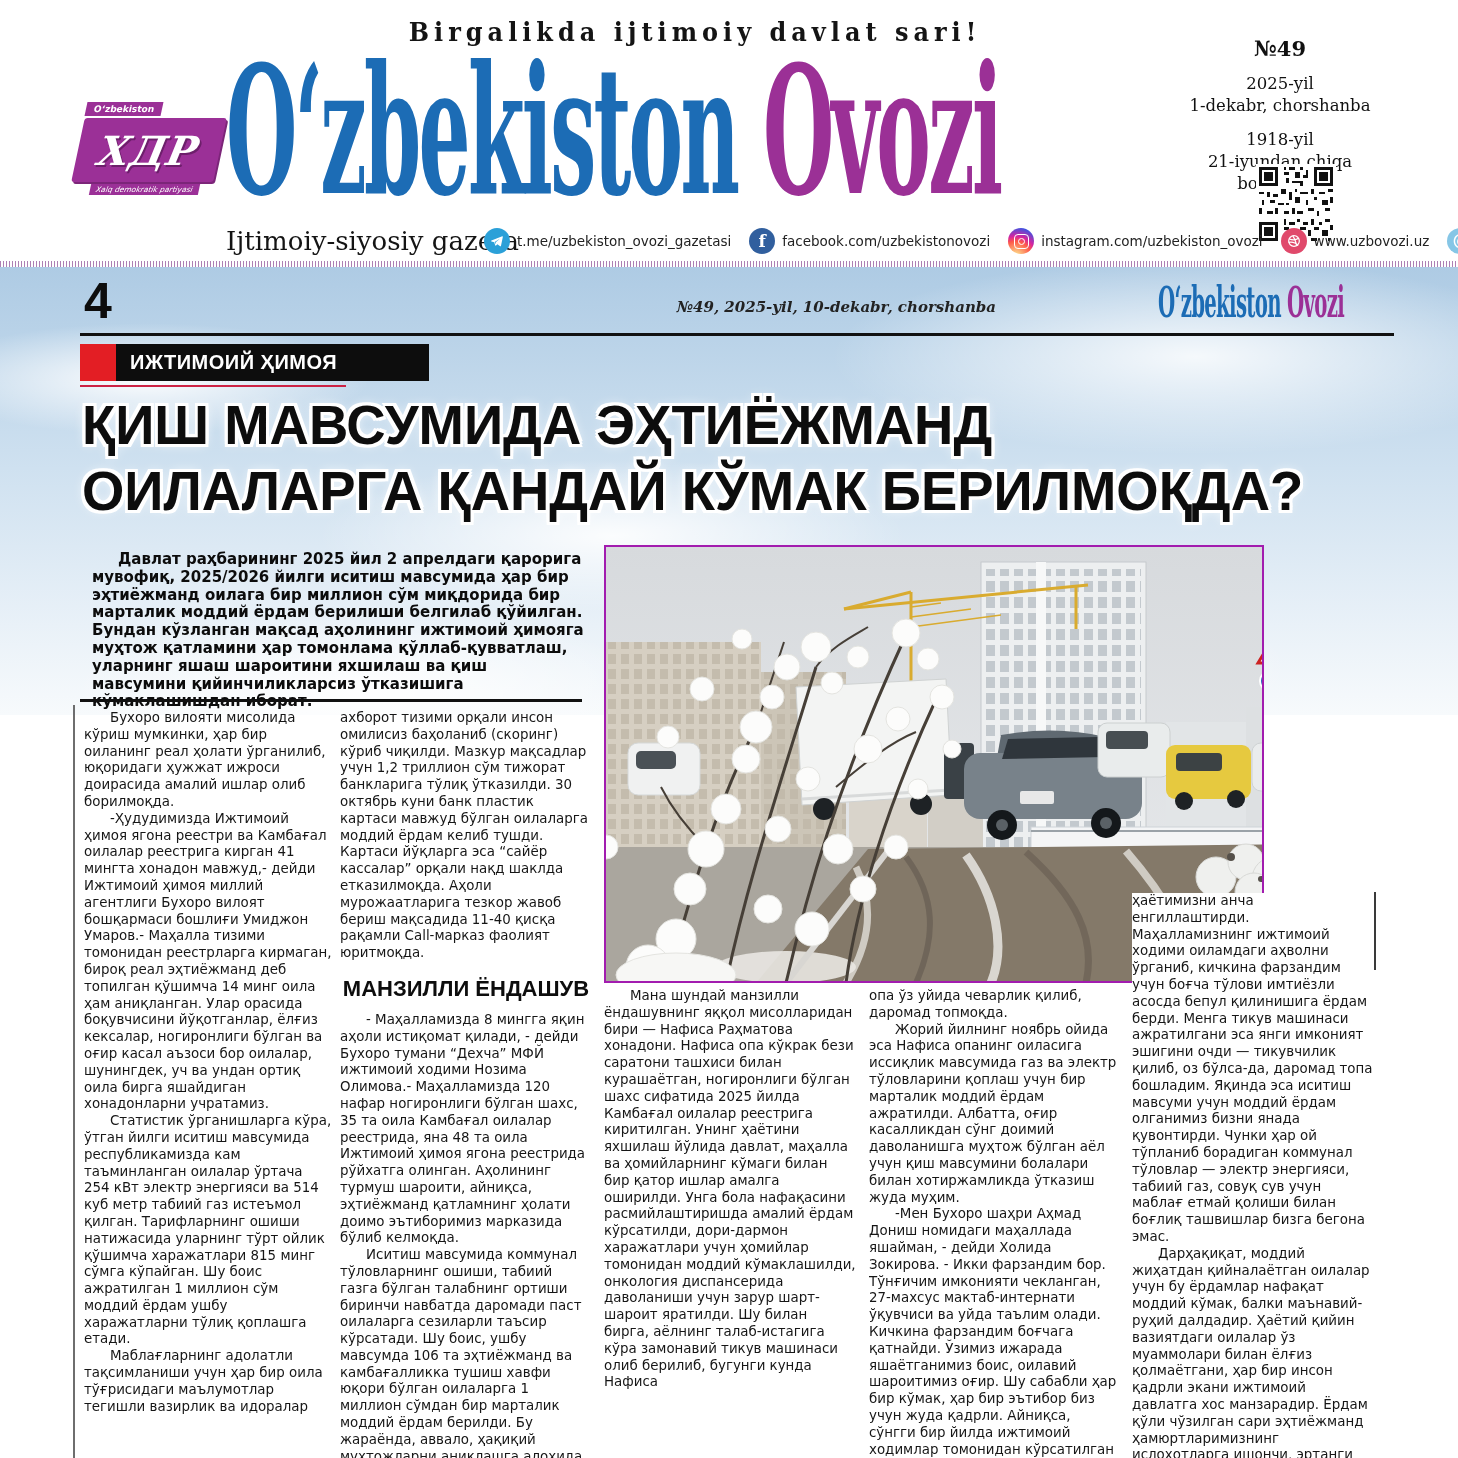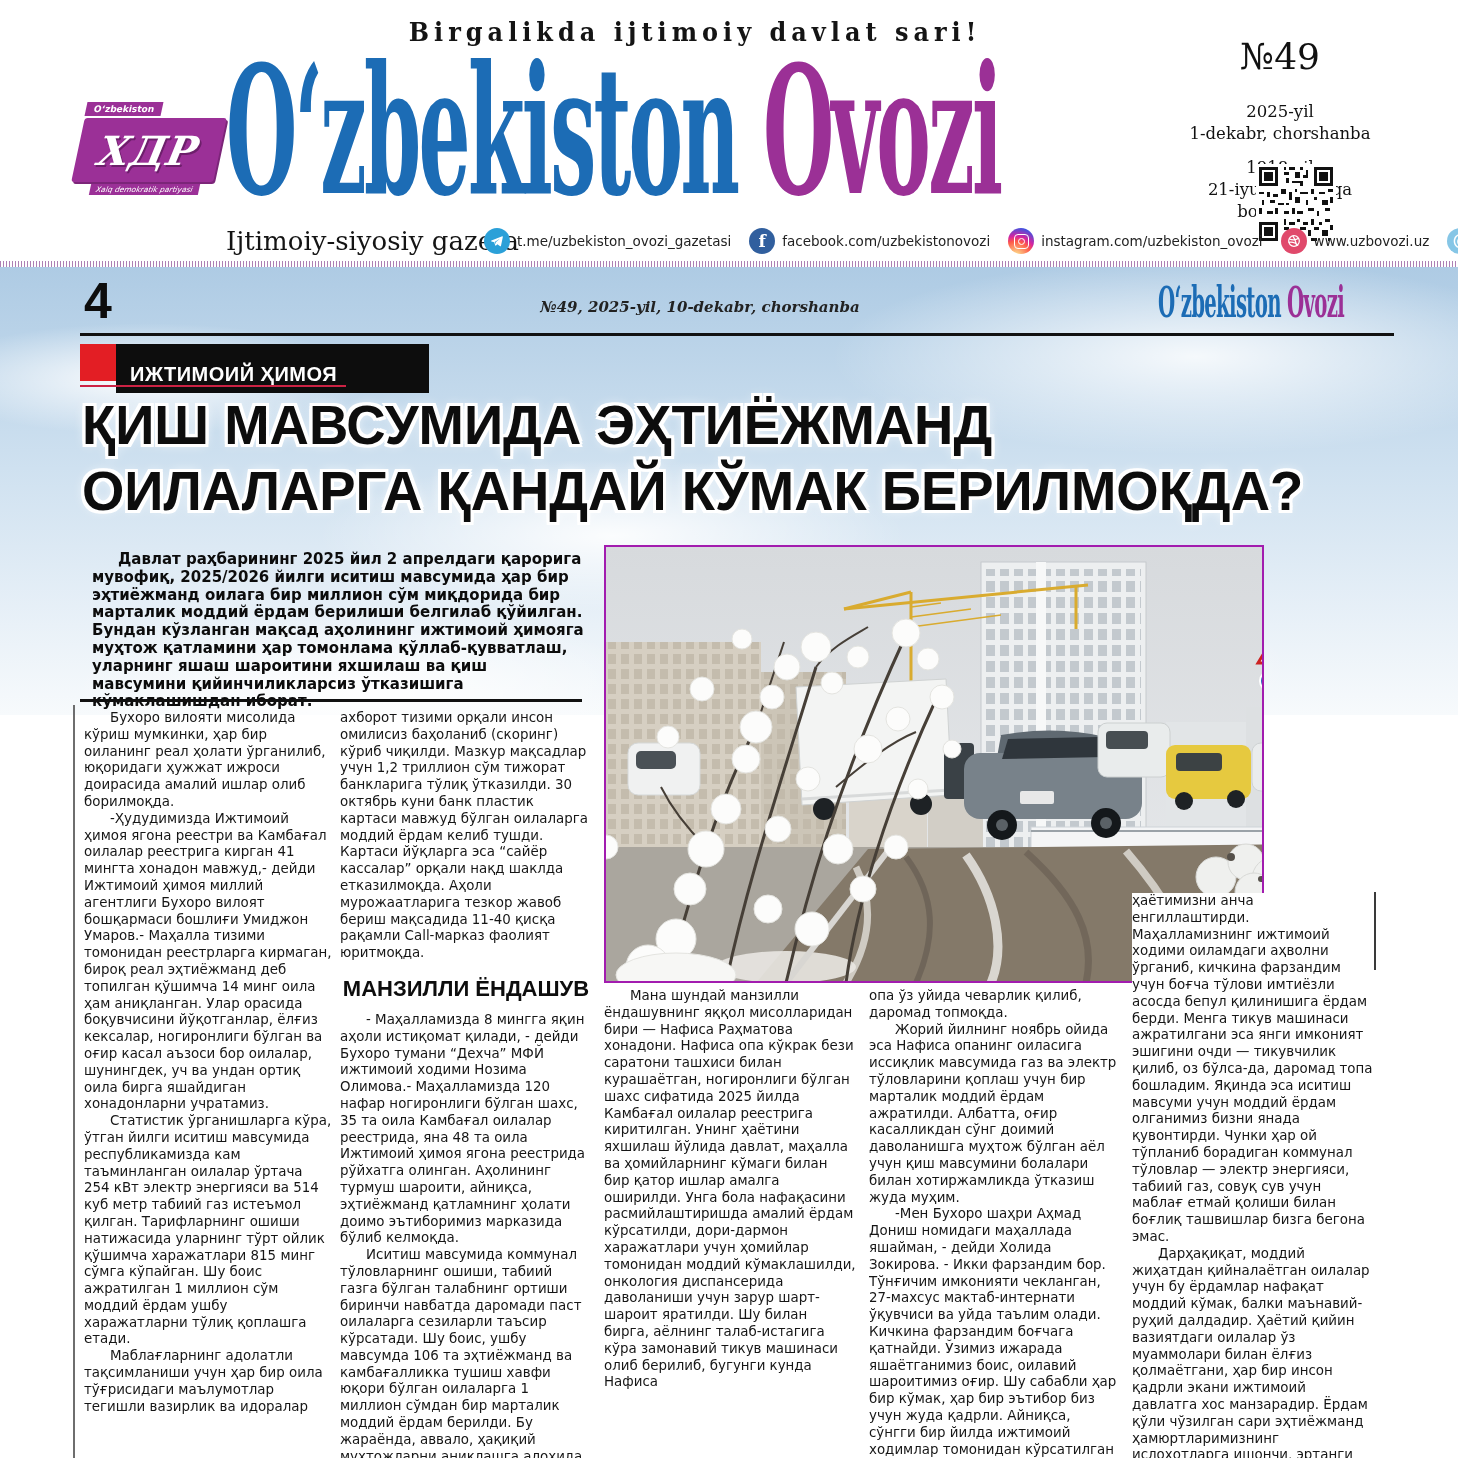--- a/index.html
+++ b/index.html
@@ -41,21 +41,21 @@
     font-weight:bold;font-size:40px;letter-spacing:1px;text-shadow:2px 2px 0 #6d1f6b;
   }
   .pl-bottom{
     position:absolute;top:104px;left:14px;background:#9b3097;color:#fff;
     font-size:7.5px;font-style:italic;padding:1px 6px;transform:skewX(-12deg);
     white-space:nowrap;
   }
 
   .issue-block{top:36px;left:1180px;width:200px;text-align:center;
     font-family:"DejaVu Serif",serif;color:#111;}
-  .issue-no{font-weight:normal;font-size:36px;margin-bottom:24px;}
+  .issue-no{font-weight:bold;font-size:21px;margin-bottom:12px;}
   .issue-line{font-size:16.5px;line-height:22px;}
   .issue-gap{height:12px;}
   .qr{top:164px;left:1256px;width:80px;height:80px;}
 
   .subtitle{
     top:226px;left:226px;font-family:"DejaVu Serif",serif;font-size:26px;color:#141414;
   }
 
   .socials{top:228px;left:484px;display:flex;align-items:center;gap:18px;}
   .social{display:flex;align-items:center;gap:7px;font-size:13.5px;color:#222;}
@@ -85,34 +85,34 @@
       radial-gradient(ellipse 420px 110px at 42% 60%, rgba(255,255,255,.9), transparent 70%),
       radial-gradient(ellipse 520px 140px at 82% 20%, rgba(255,255,255,.85), transparent 70%),
       radial-gradient(ellipse 420px 120px at 25% 95%, rgba(255,255,255,.95), transparent 70%),
       radial-gradient(ellipse 480px 130px at 65% 90%, rgba(255,255,255,.9), transparent 72%),
       linear-gradient(180deg,#aecbe4 0%,#cfe1f0 45%,#e9f1f8 80%,#f7fafc 100%);
   }
 
   
   .page-no{top:276px;left:84px;font-size:50px;font-weight:900;color:#0d0d0d;
     font-family:"Liberation Sans",sans-serif;line-height:1;}
-  .issue-strip{top:298px;left:420px;width:560px;text-align:center;
+  .issue-strip{top:298px;left:436px;width:560px;text-align:right;
     font-family:"DejaVu Serif",serif;font-style:italic;font-weight:bold;font-size:15px;color:#222;}
   .mini-logo{
     top:282px;left:1158px;white-space:nowrap;
     font-family:"DejaVu Serif",serif;font-weight:bold;font-size:42px;letter-spacing:-1.5px;
     transform:scaleX(0.47);transform-origin:top left;line-height:1;
   }
   .header-rule{top:333px;left:80px;width:1314px;height:2.5px;background:#111;}
 
   
   .section{top:344px;left:80px;display:flex;height:37px;}
   .section-red{width:36px;height:37px;background:#e31e24;}
   .section-black{height:37px;background:#0d0d0d;color:#fff;display:flex;align-items:center;
-    padding:12px 92px 0 14px;font-size:20px;font-weight:bold;letter-spacing:.5px;
+    padding:0 92px 0 14px;font-size:20px;font-weight:bold;letter-spacing:.5px;
     font-family:"Liberation Sans",sans-serif;}
   .section-underline{top:385px;left:80px;width:266px;height:2px;background:#cc2244;}
 
   
   .headline{top:392px;left:82px;width:1320px;font-family:"Liberation Sans",sans-serif;
     font-weight:900;color:#0d0d0d;line-height:66px;font-size:55px;letter-spacing:0;
     transform:scaleX(0.99);transform-origin:left;
     text-shadow:-3px -3px 0 #fff,3px -3px 0 #fff,-3px 3px 0 #fff,3px 3px 0 #fff,
       0 -3px 0 #fff,0 3px 0 #fff,-3px 0 0 #fff,3px 0 0 #fff,0 0 12px rgba(255,255,255,.9);}
 

